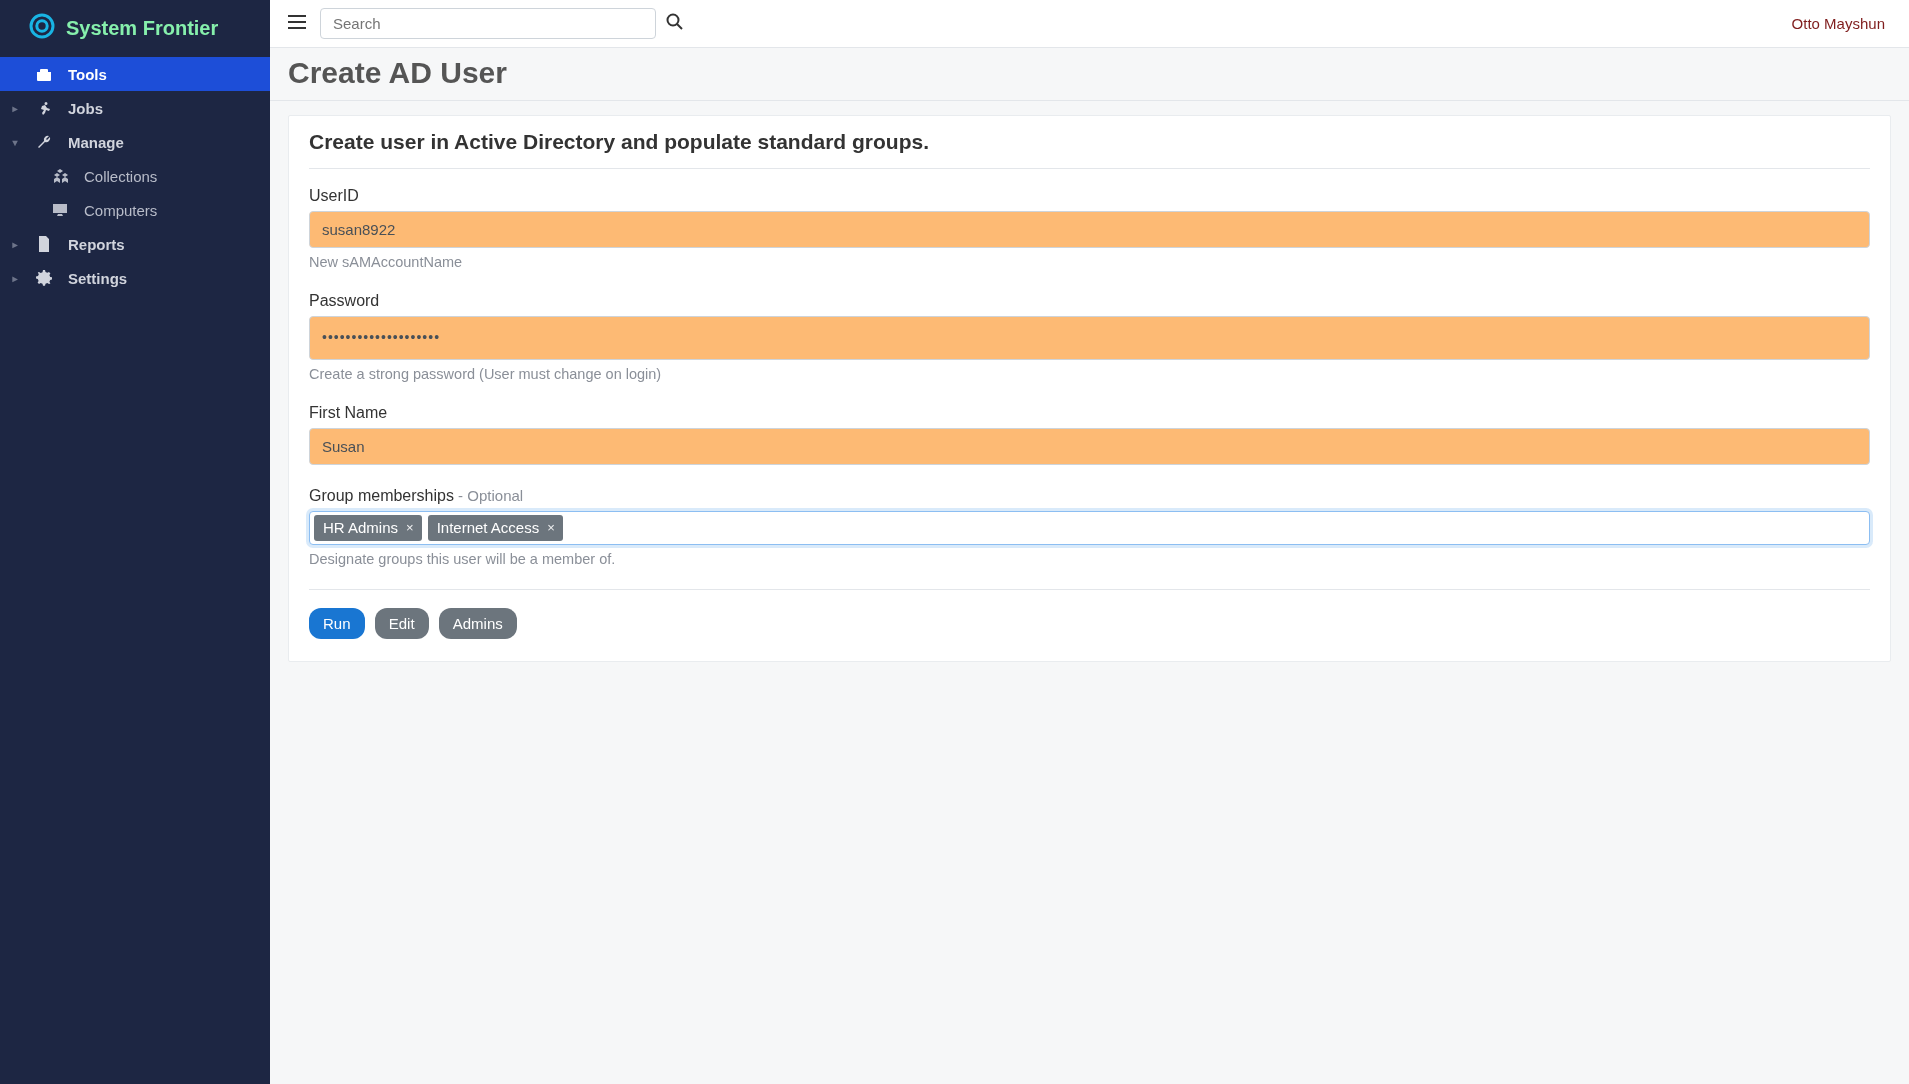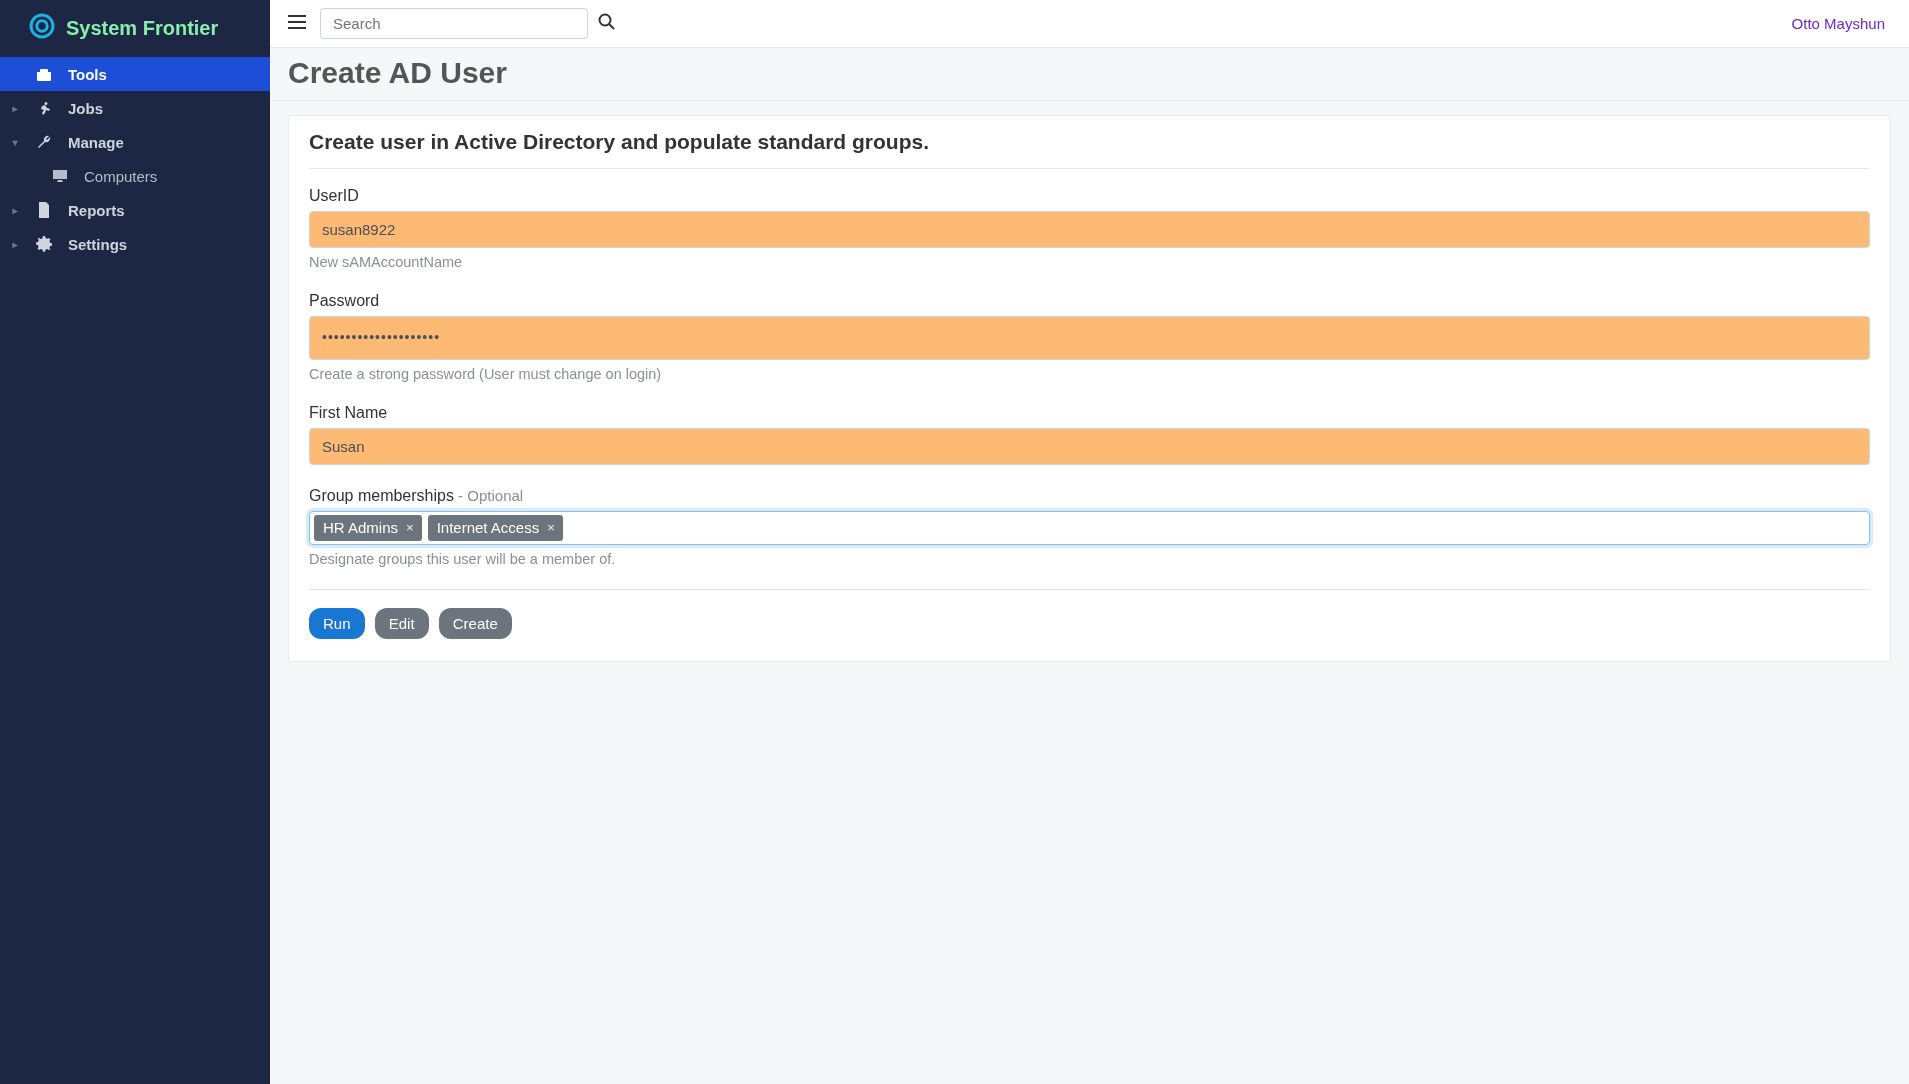--- a/index.html
+++ b/index.html
@@ -61,31 +61,31 @@
     background:#fff;
     border-bottom:1px solid #e3e6ea;
     display:flex;
     align-items:center;
     padding: 8px 18px;
     gap: 14px;
   }
   .hamburger { cursor:pointer; font-size:18px; color:#333; }
   .search-wrap { display:flex; align-items:center; gap:10px; }
   .search-input {
-    width: 268px;
+    width: 336px;
     padding: 6px 12px;
     border:1px solid #ced4da;
     border-radius:4px;
     font-size:15px;
     color:#495057;
     background:#fff;
   }
   .search-btn { background:none; border:none; cursor:pointer; font-size:17px; color:#333; }
   .spacer { flex:1; }
-  .user-name { font-size:15px; color:#6d28d9; padding-right:6px;margin-left:48px; }
+  .user-name { font-size:15px; color:#7f1d1d; padding-right:6px;margin-left:48px; }
 
   .page-title-bar {
     padding: 8px 18px 10px 18px;
     border-bottom:1px solid #e3e6ea;
   }
   .page-title-bar h1 {
     font-size: 30px;
     font-weight: 600;
     color: #555;
   }
@@ -196,20 +196,29 @@
       <span>Jobs</span>
     </li>
     <li class="nav-item">
       <span class="chev">▾</span>
       <span class="icon">
         <svg width="16" height="16" viewBox="0 0 16 16">
             <path fill="currentColor" d="M14 3a4 4 0 0 1-5 5L3 14l-1-1 6-6a4 4 0 0 1 5-5l-3 3 1 1 3-3z"></path>
           </svg>
       </span>
       <span>Manage</span>
+    </li>
+    <li class="nav-item nav-sub">
+      <span class="chev"></span>
+      <span class="icon">
+        <svg width="16" height="14" viewBox="0 0 16 14">
+            <path fill="currentColor" d="M8 0l3 2-3 2-3-2 3-2zM2 6l3-2 3 2-3 2-3-2zm8 0l3-2 3 2-3 2-3-2zM2 10l3-2 3 2v4l-3-2-3 2v-4zm8 0l3-2 3 2v4l-3-2-3 2v-4z"></path>
+          </svg>
+      </span>
+      <span>Collections</span>
     </li>
     <li class="nav-item nav-sub">
       <span class="chev"></span>
       <span class="icon">
         <svg width="16" height="14" viewBox="0 0 16 14">
             <path fill="currentColor" d="M1 1h14v9H1V1zm5 10h4l1 2H5l1-2z"></path>
           </svg>
       </span>
       <span>Computers</span>
     </li>
@@ -299,18 +308,18 @@
           </span>
         </div>
         <div class="help-text">Designate groups this user will be a member of.</div>
       </div>
 
       <hr class="actions-divider">
 
       <div>
         <button class="btn btn-primary">Run</button>
         <button class="btn btn-secondary">Edit</button>
-        <button class="btn btn-secondary">Create</button>
+        <button class="btn btn-secondary">Admins</button>
       </div>
     </div>
   </div>
 
 </main>
 
 </body></html>

